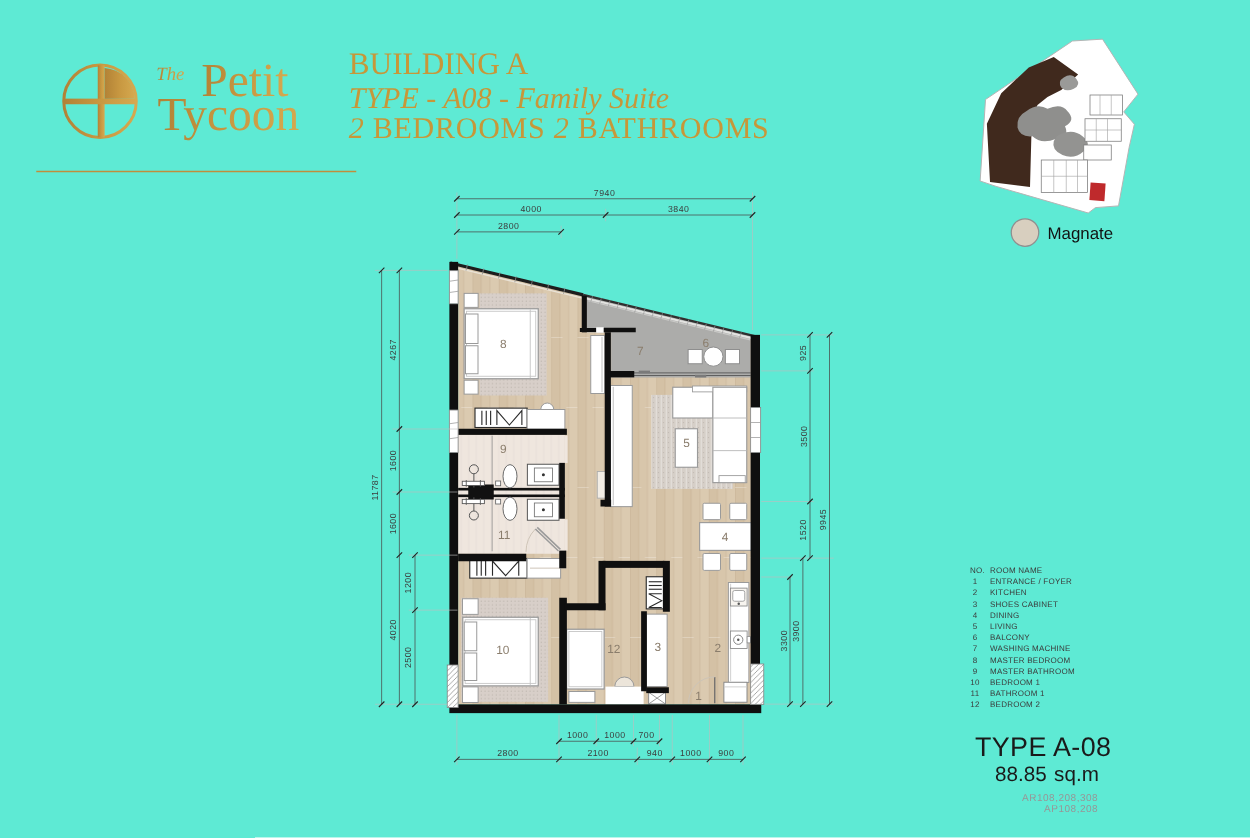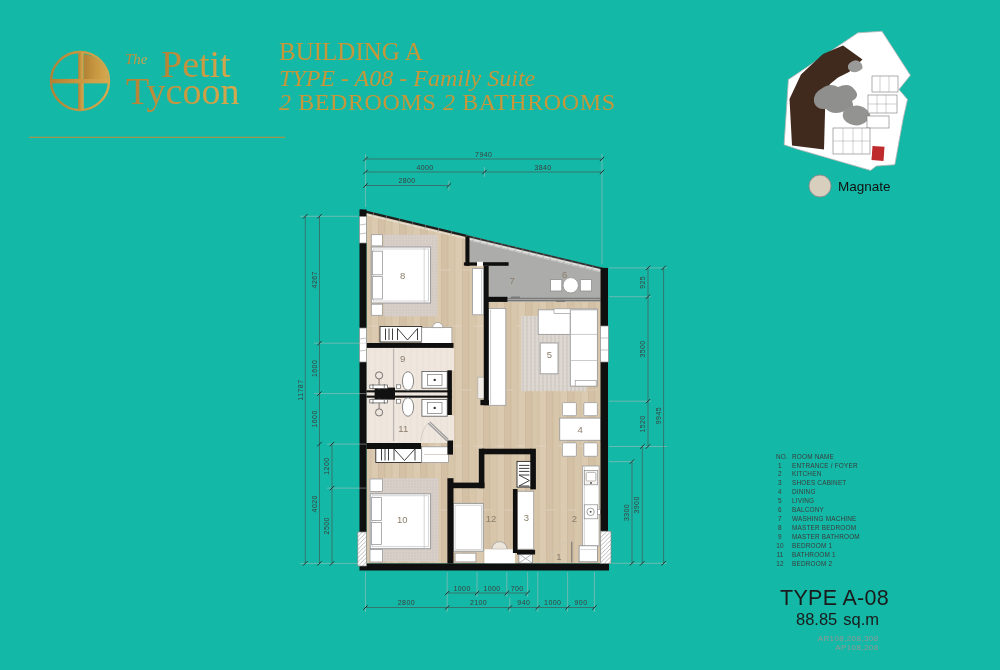--- a/index.html
+++ b/index.html
@@ -1,16 +1,16 @@
 <!DOCTYPE html>
 <html><head>
 <meta charset="utf-8">
 <style>
 html,body{margin:0;padding:0;background:#ffffff;}
-#page{position:relative;width:1000px;height:670px;background:#14b8a6;overflow:hidden;
+#page{position:relative;width:1000px;height:670px;background:#5eead4;overflow:hidden;
 font-family:"Liberation Sans",sans-serif;}
 svg text{font-family:"Liberation Sans",sans-serif;}
 .serif, .serif text{font-family:"Liberation Serif",serif;}
 .dim{font-size:7px;fill:#3c3c3c;letter-spacing:.4px;}
 .rn{font-size:9.5px;fill:#8a7d6c;}
 .lg{font-size:6.4px;fill:#3b3b3b;letter-spacing:.2px;}
 </style>
 </head>
 <body>
 <div id="page">

